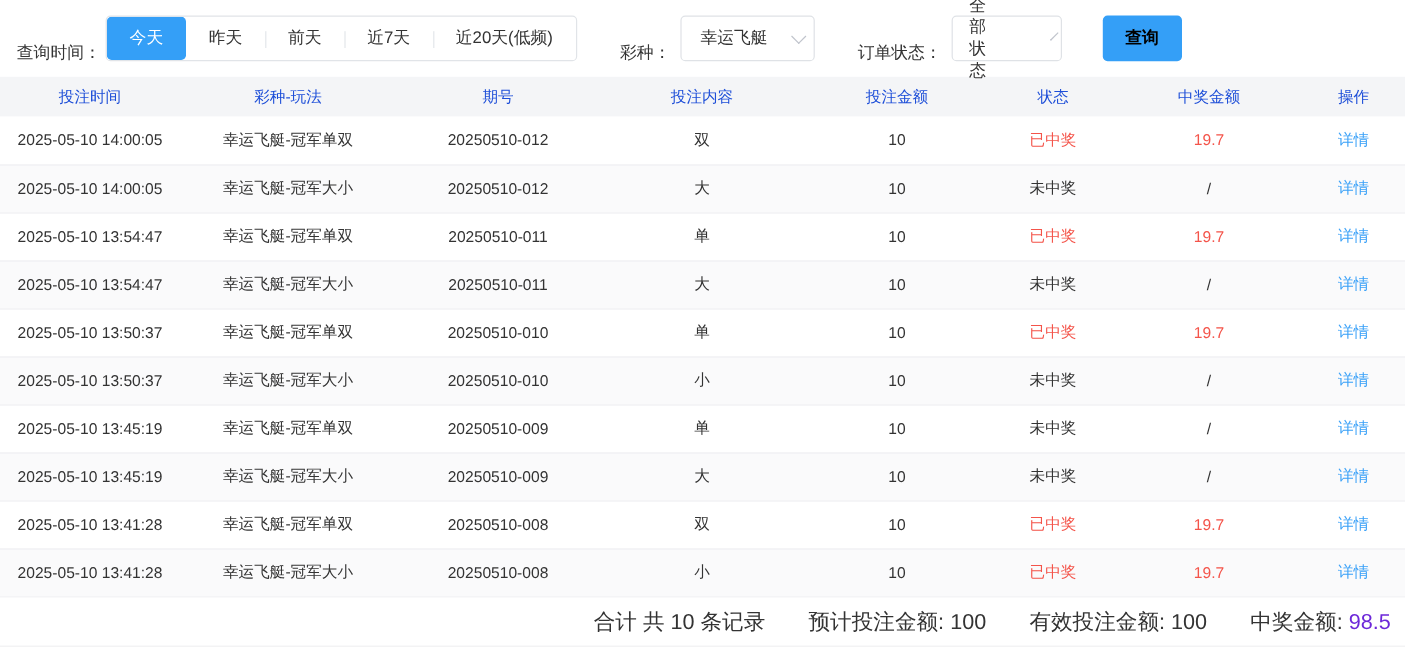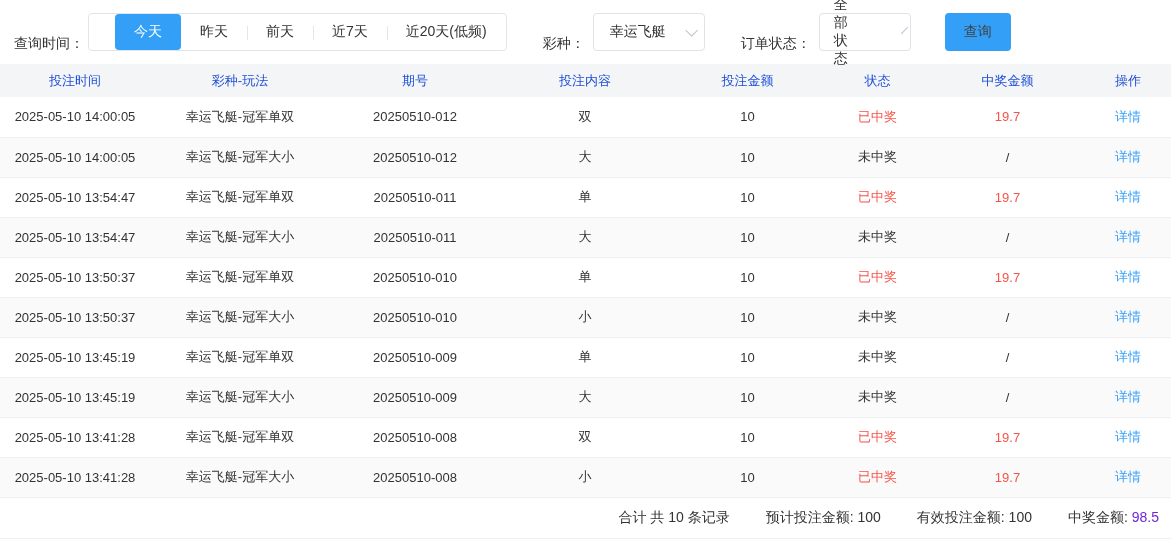--- a/index.html
+++ b/index.html
@@ -37,45 +37,45 @@
     font-family: inherit;
   }
   .time-option.divided::before {
     content: "";
     position: absolute; left: 0; top: 12px;
     width: 1px; height: 14px; background: #e3e6ea;
   }
   .time-option.active {
     background: #349ff7; color: #fff;
     border-radius: 4px;
-    margin-left: 26px;
   }
   .sep-gap { width: 36px; }
   .select-box {
     display: flex; align-items: center; justify-content: space-between;
     border: 1px solid #dfe2e6; border-radius: 4px;
     height: 38px; padding: 0 10px 0 14px;
     margin-left: 8px; background: #fff;
     font-size: 14px; color: #333; cursor: pointer;
   }
   .select-box .val { margin-right: 14px; }
   .chevron {
     width: 9px; height: 9px; display: inline-block;
     border-right: 1.5px solid #c0c4cc; border-bottom: 1.5px solid #c0c4cc;
     transform: rotate(45deg) translateY(-3px);
   }
   .select-lottery { width: 112px; padding-left: 16px; }
   .select-status { width: 92px; gap: 40px; }
   .query-btn {
     margin-left: 34px;
     width: 66px; height: 38px;
-    background: #349ff7; color: #404040;
+    background: #349ff7; color: #000000;
     border: none; border-radius: 4px;
     font-size: 14px; cursor: pointer;
     font-family: inherit;
+    font-weight: bold;
   }
 
   
   table {
     width: 1171px; border-collapse: collapse; table-layout: fixed;
     font-size: 13px;
   }
   thead th {
     background: #f4f5f7;
     height: 33px;
@@ -93,21 +93,21 @@
   tbody tr:nth-child(even) td { background: #fafafb; }
   td.status-win, td.prize-win { color: #f4544a; }
   td.status-lose { color: #333; }
   .detail-link { color: #3aa1f8; cursor: pointer; text-decoration: none; }
 
   
   .summary-bar {
     height: 41px;
     display: flex; align-items: center; justify-content: flex-end;
     padding-right: 12px;
-    font-size: 14px; color: #333;
+    font-size: 18px; color: #333;
     border-bottom: 1px solid #f0f0f2;
     background: #fff;
   }
   .summary-item { margin-left: 36px; white-space: nowrap; }
   .summary-item .red { color: #6d28d9; }
 </style>
 </head>
 <body>
 
 <div class="app">

